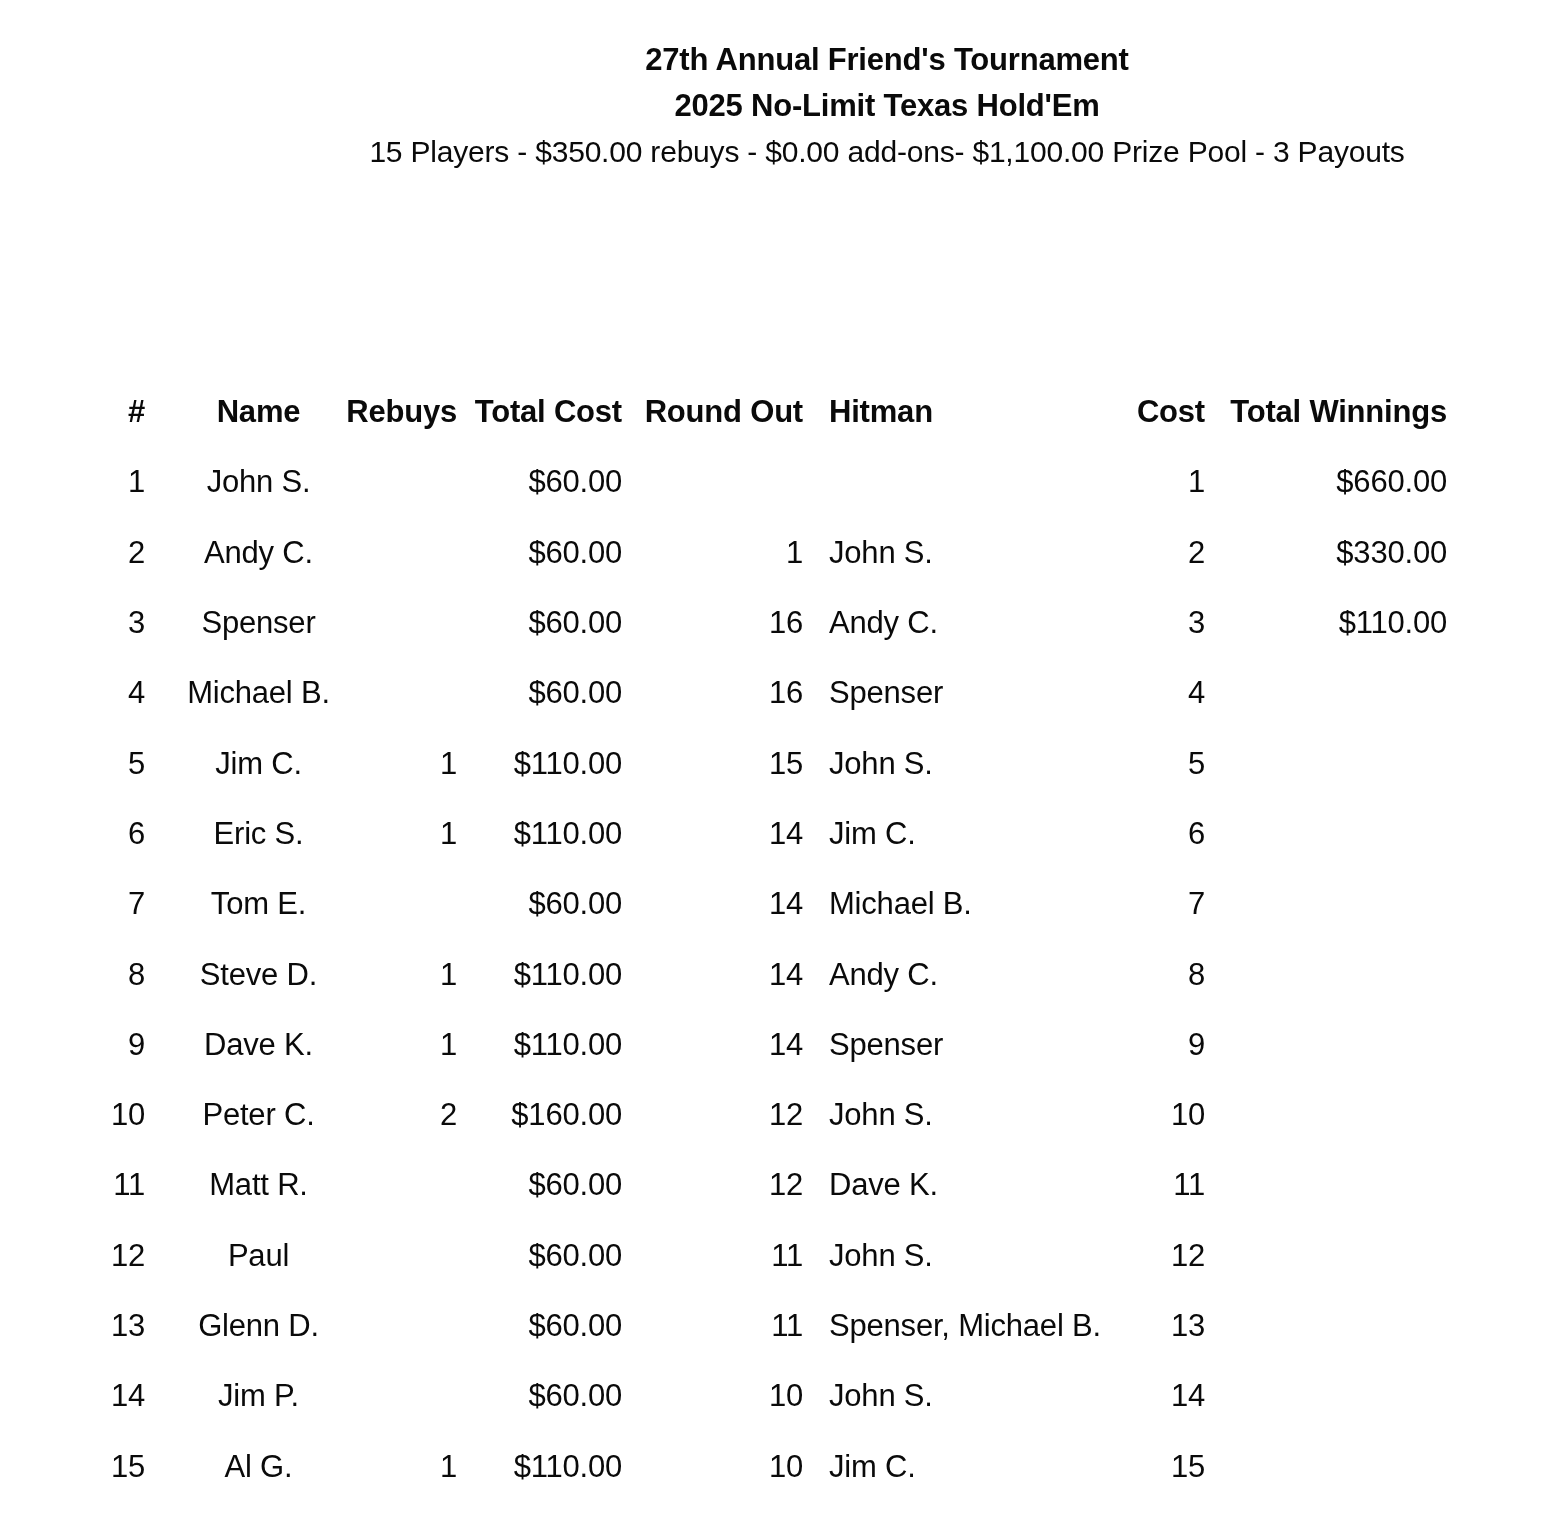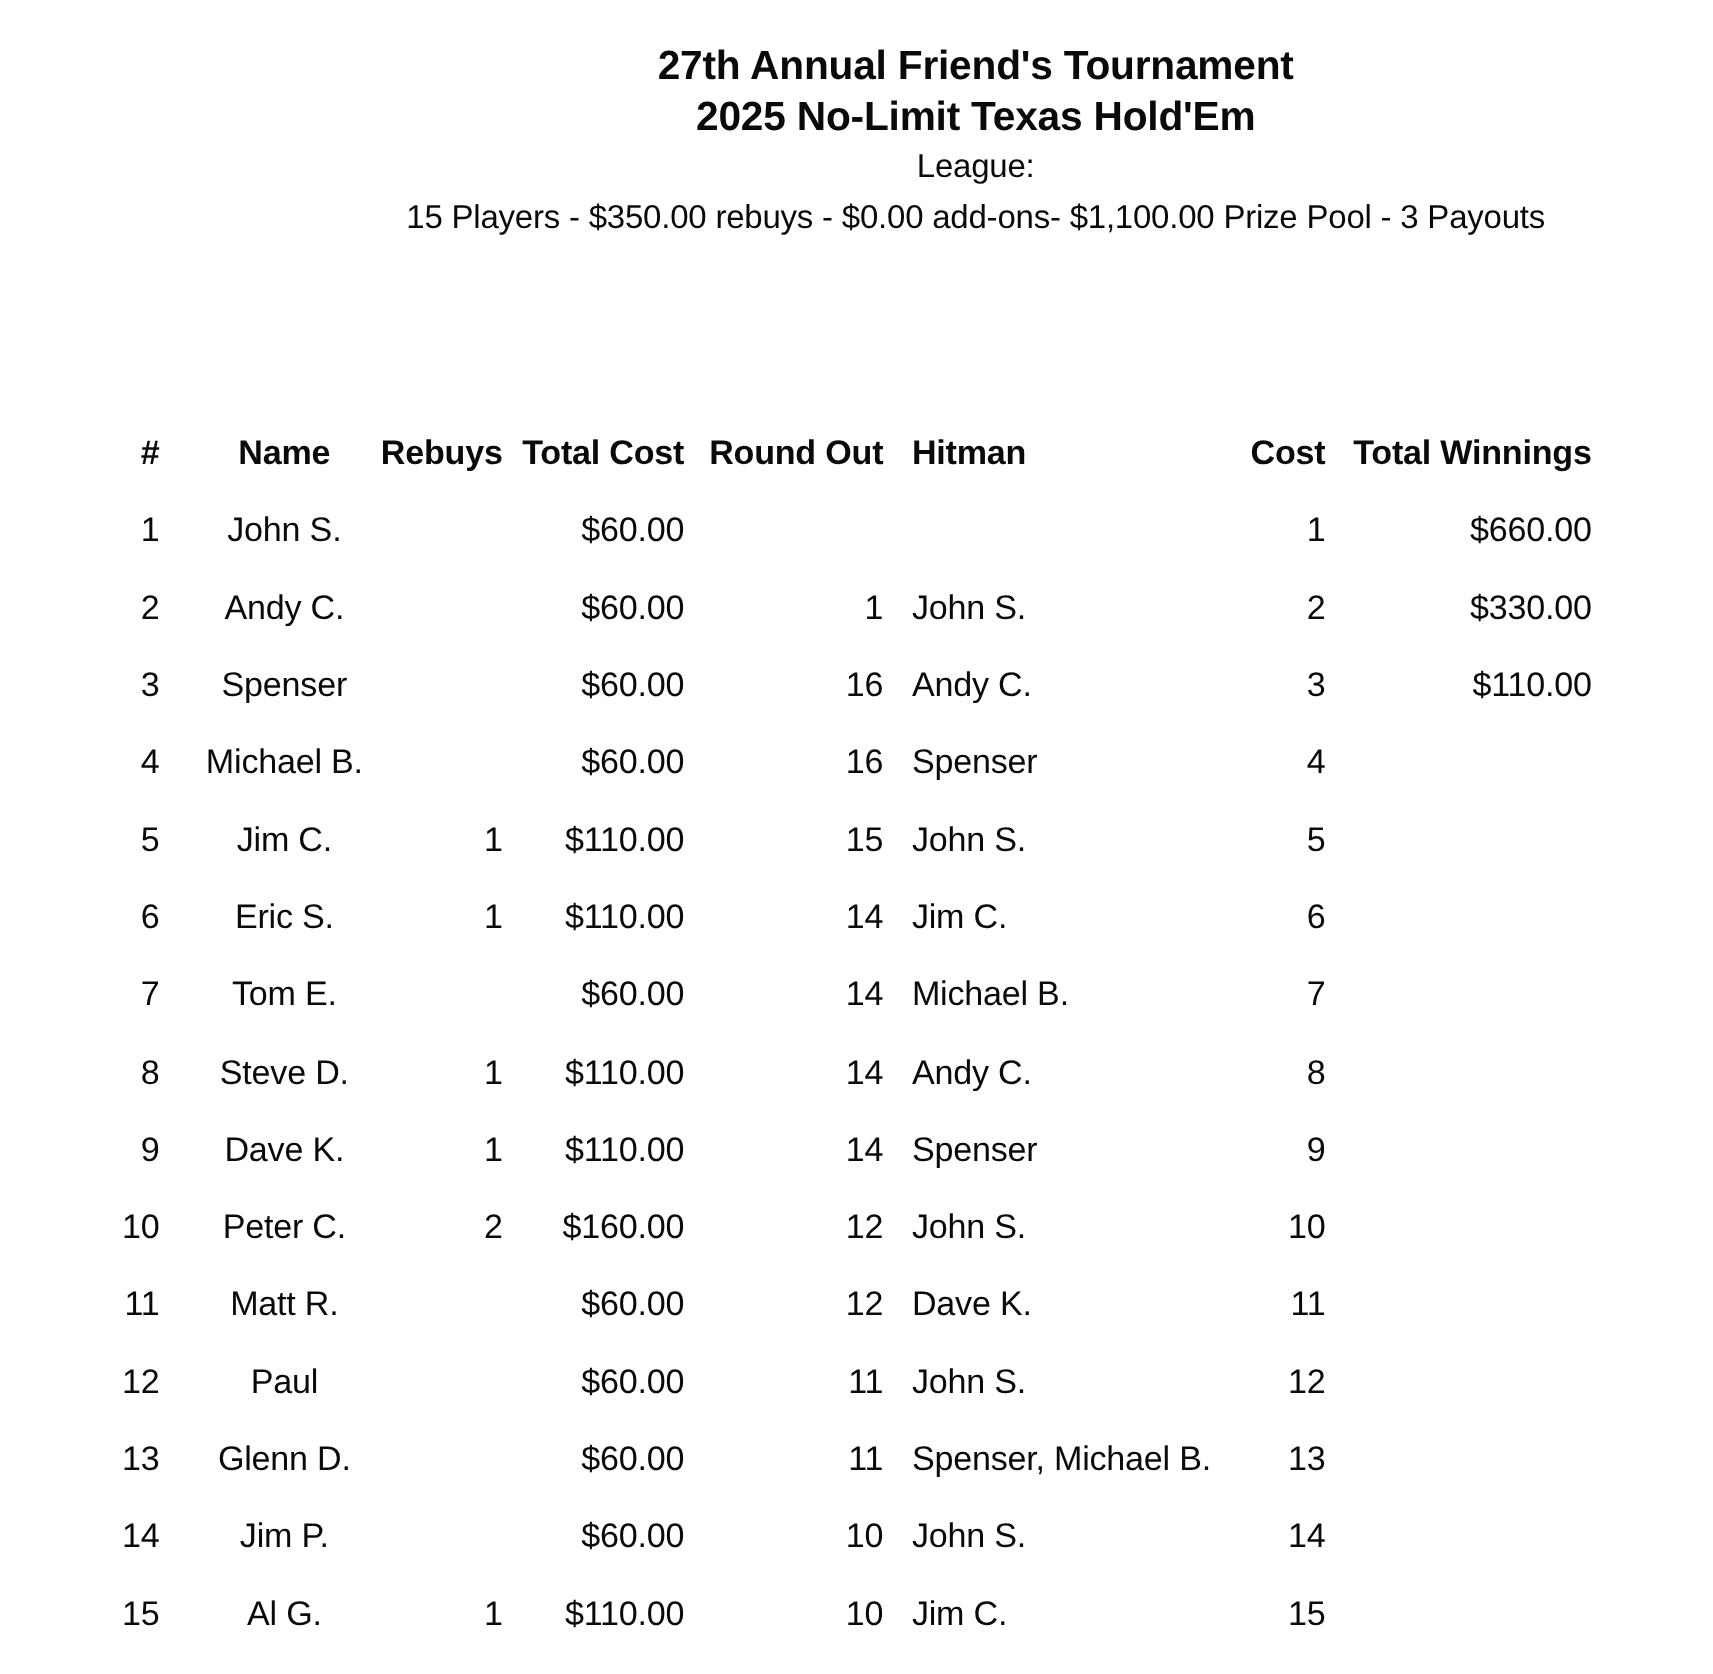--- a/index.html
+++ b/index.html
@@ -23,21 +23,21 @@
     left: 217px;
     width: 1340px;
     text-align: center;
     font-size: 30px;
     line-height: 46px;
     letter-spacing: -0.2px;
     white-space: nowrap;
   }
   .doc-header .title {
     font-weight: bold;
-    font-size: 37px;
+    font-size: 31px;
   }
   .results {
     position: absolute;
     top: 377px;
     left: 110px;
     width: 1337px;
   }
   .row {
     display: grid;
     grid-template-columns: 35px 200px 112px 165px 181px 312px 90px 242px;
@@ -53,21 +53,20 @@
   .c.hitman{ text-align: left; padding-left: 26px; }
 </style>
 </head>
 <body>
 
 <div class="page">
 
   <header class="doc-header">
     <div class="title">27th Annual Friend's Tournament</div>
     <div class="title">2025 No-Limit Texas Hold'Em</div>
-    <div>League:</div>
     <div>15 Players - $350.00 rebuys - $0.00 add-ons- $1,100.00 Prize Pool - 3 Payouts</div>
   </header>
 
   <div class="results">
     <div class="row thead">
       <div class="c num">#</div>
       <div class="c name">Name</div>
       <div class="c rebuys">Rebuys</div>
       <div class="c cost">Total Cost</div>
       <div class="c roundout">Round Out</div>

